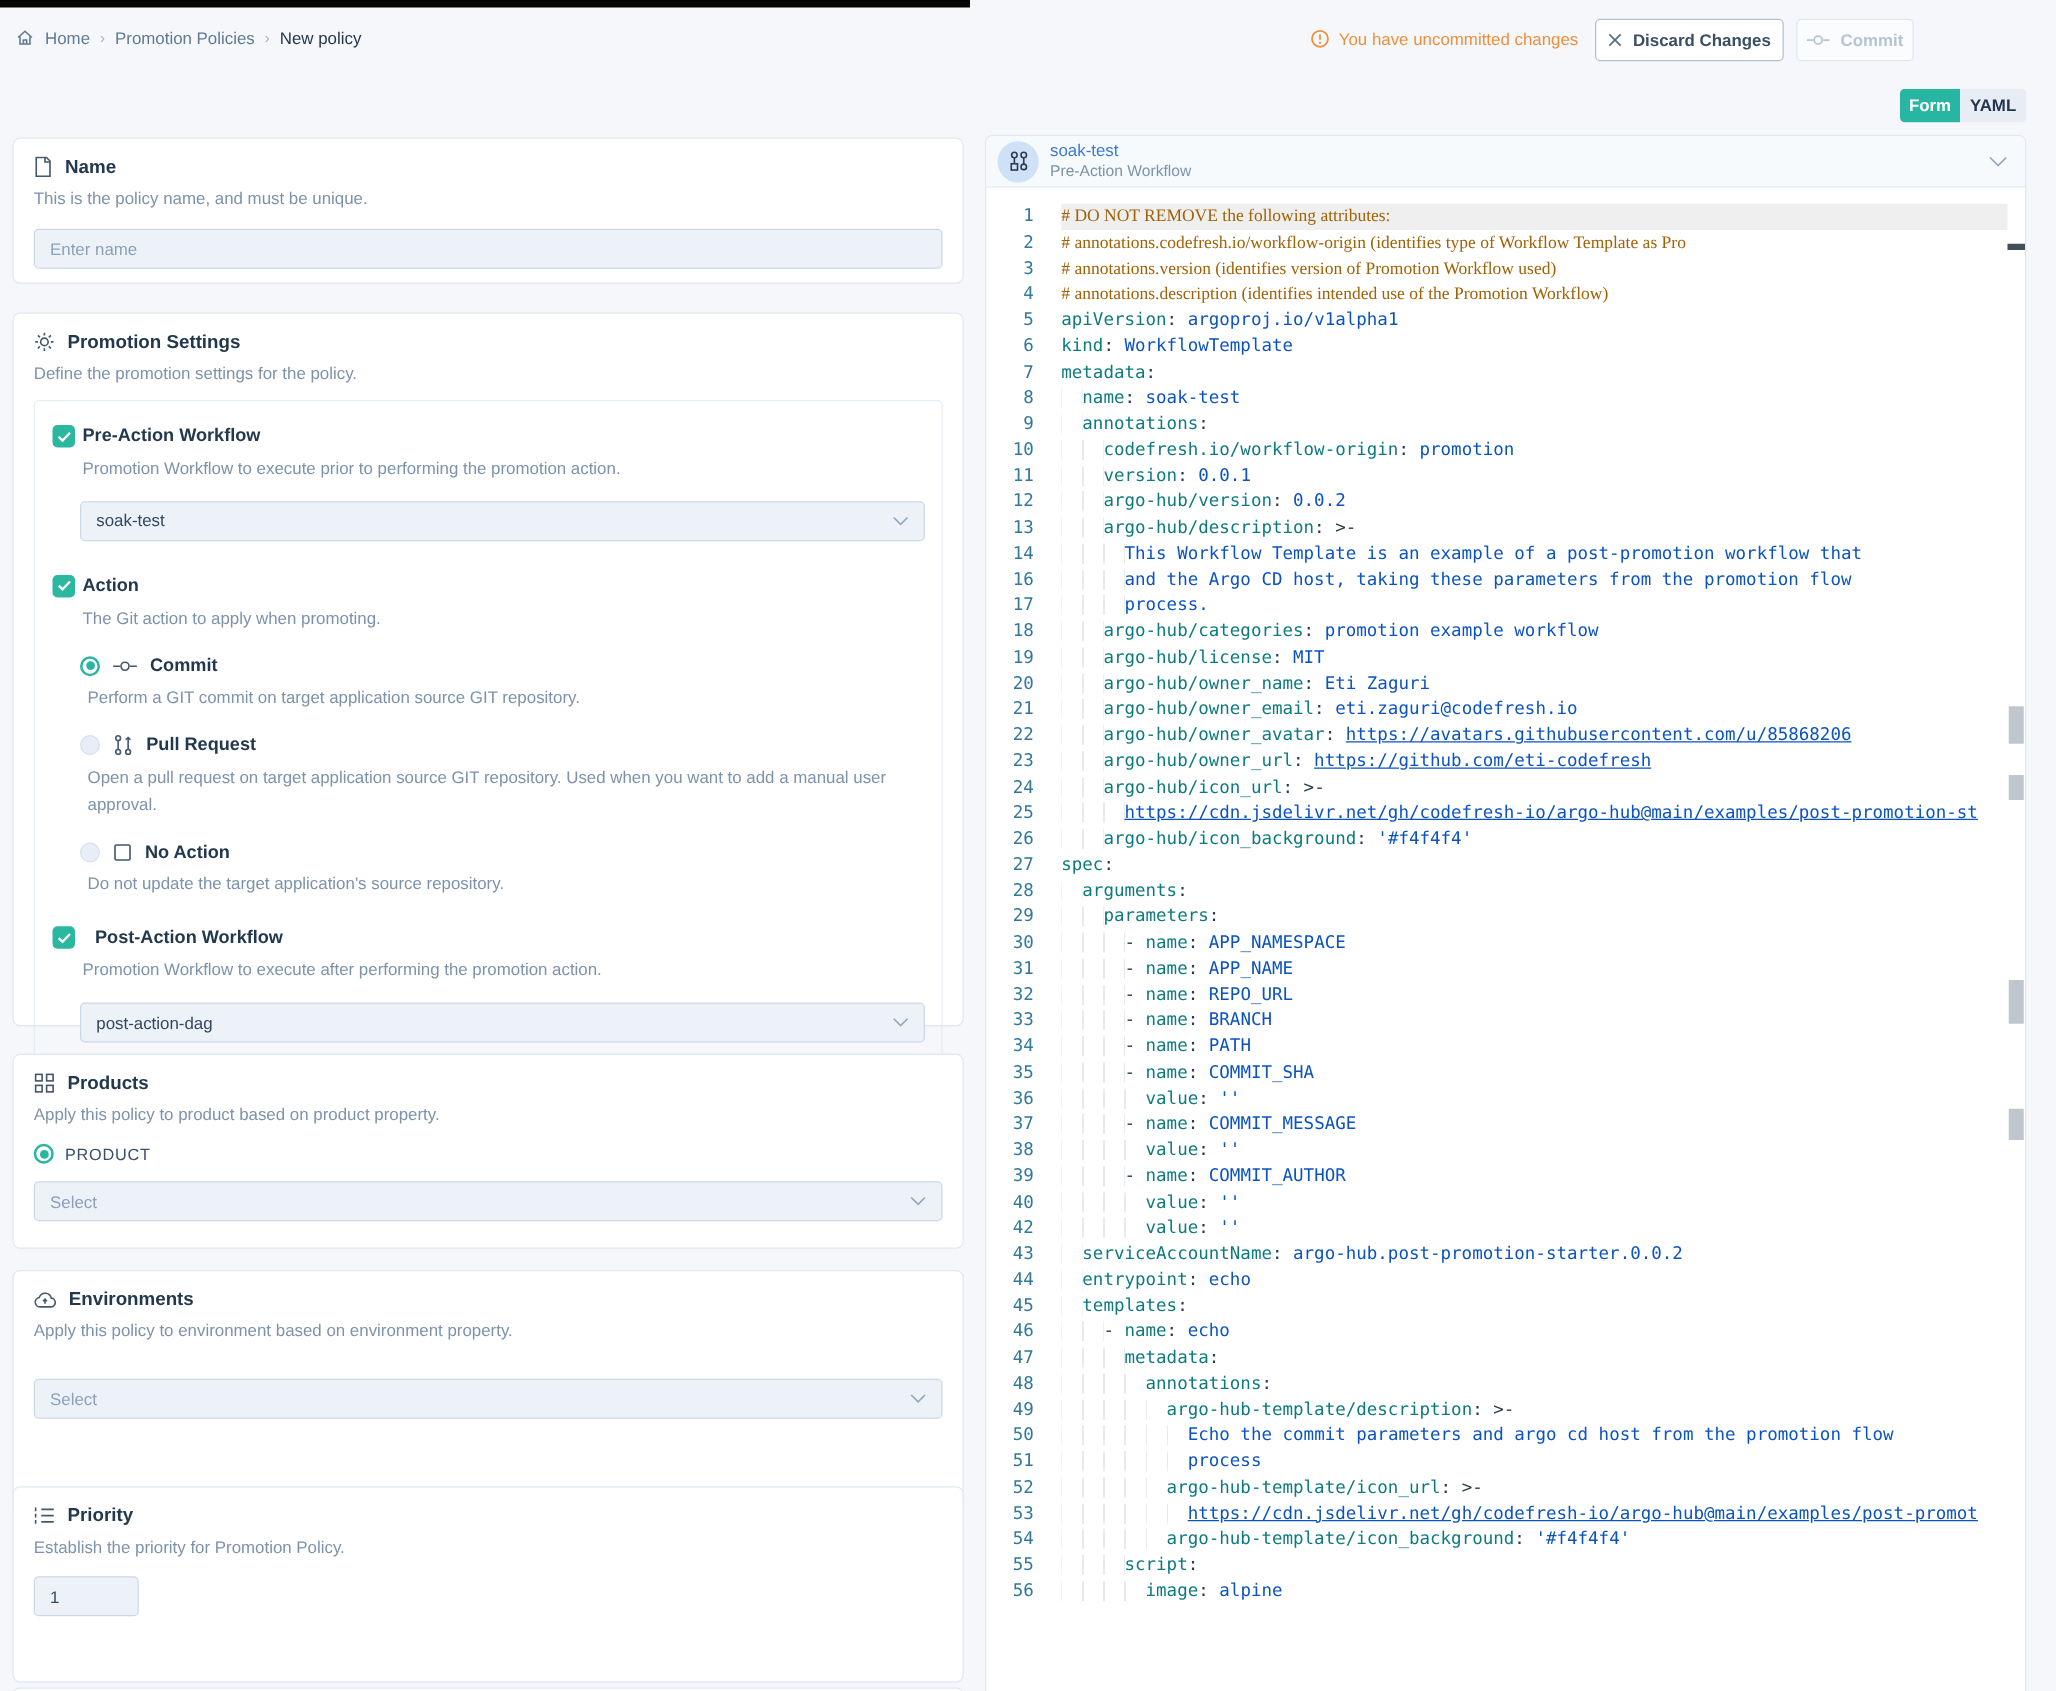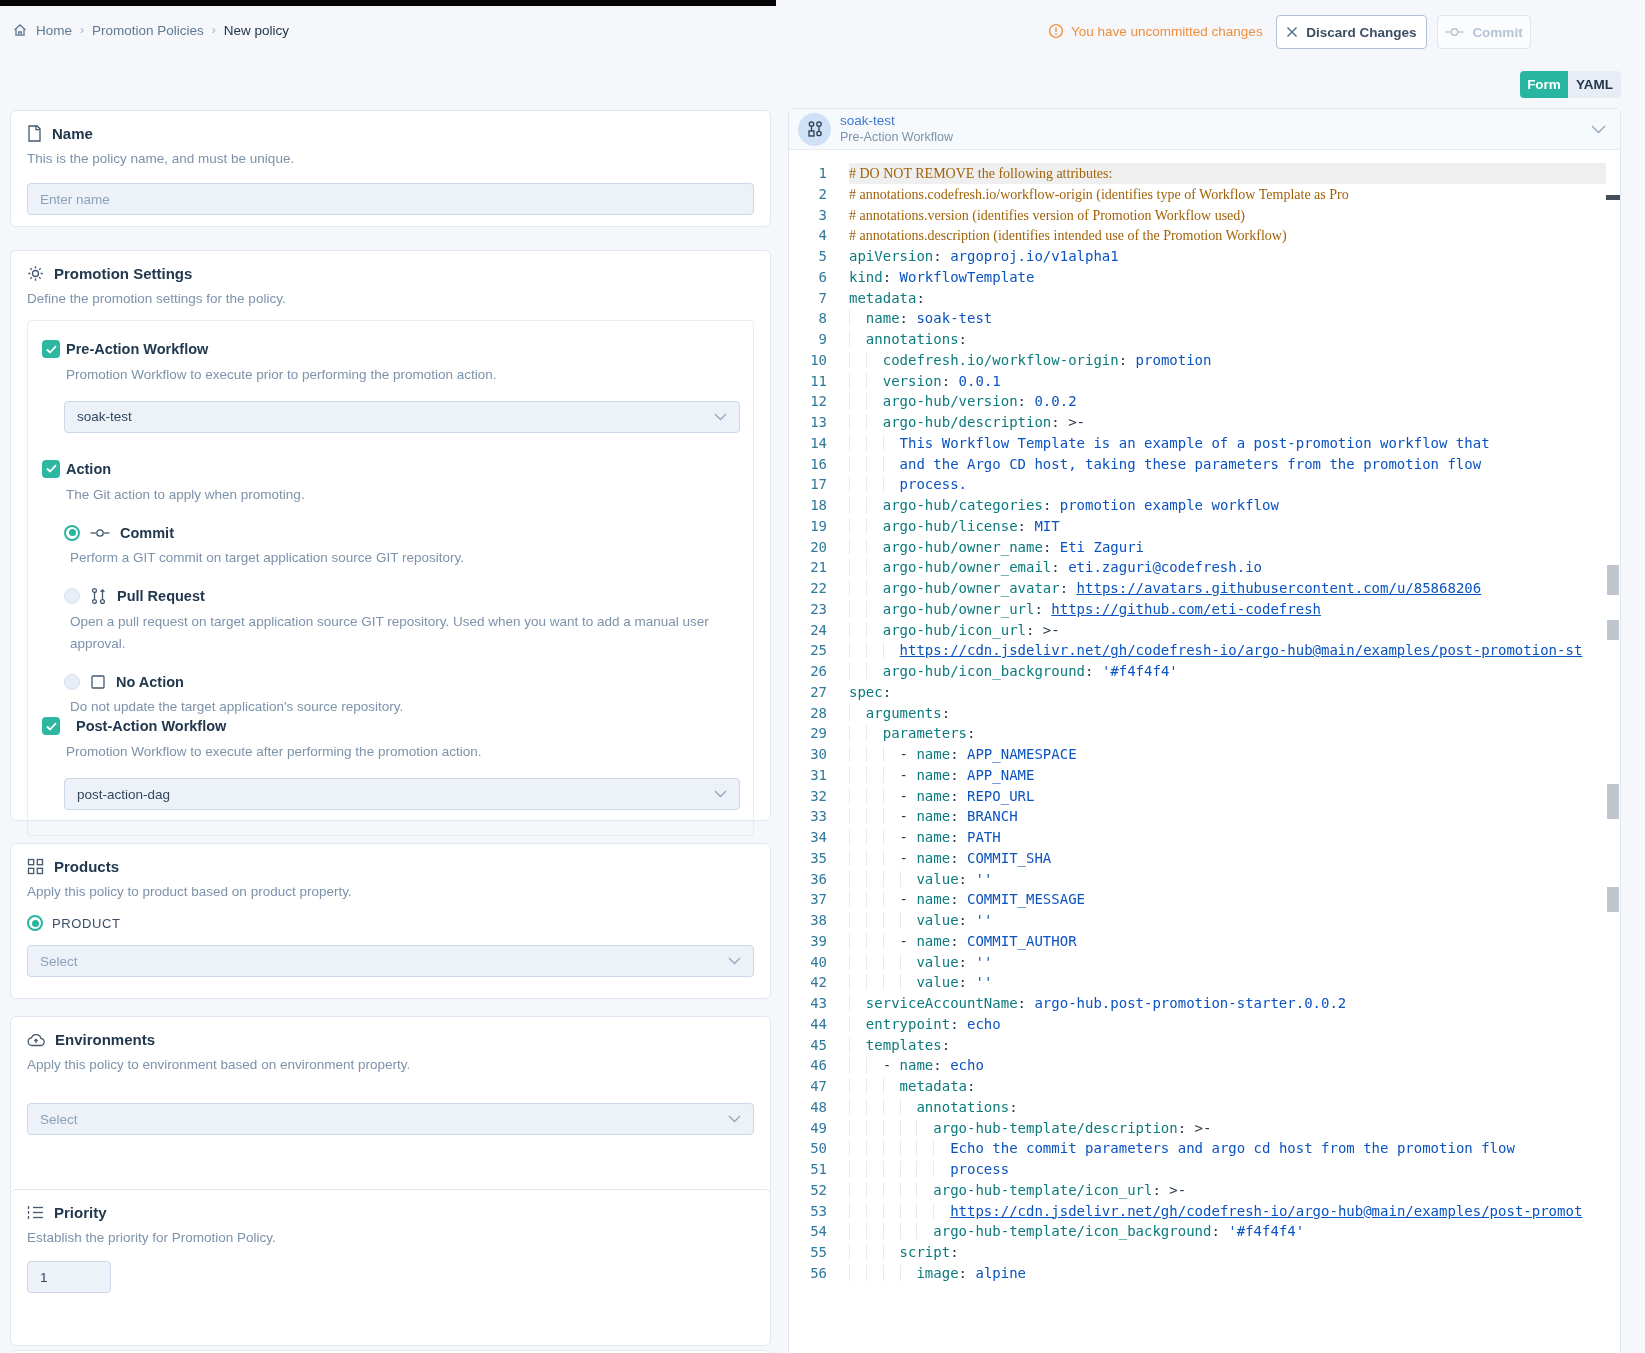--- a/index.html
+++ b/index.html
@@ -255,21 +255,21 @@
         <span class="radio off"></span>
         <span class="icn opt-icn">
           <svg width="16" height="16" viewBox="0 0 16 16" fill="none" stroke="#44586e" stroke-width="1.3">
             <rect x="2" y="2" width="12" height="12" rx="1"></rect>
           </svg>
         </span>
         <span class="opt-label">No Action</span>
       </div>
       <div class="opt-desc">Do not update the target application's source repository.</div>
 
-      <div class="check-row" style="gap:16px;">
+      <div class="check-row" style="margin-top:24px;gap:16px;">
         <span class="checkbox">
           <svg width="11" height="9" viewBox="0 0 11 9" fill="none" stroke="#fff" stroke-width="1.8">
               <path d="M1 4.5 4 7.5 10 1.2"></path>
             </svg>
         </span>
         <span class="check-label">Post-Action Workflow</span>
       </div>
       <div class="sub-desc">Promotion Workflow to execute after performing the promotion action.</div>
       <div class="select field-select" style="margin-bottom:6px;">
         <span>post-action-dag</span>

